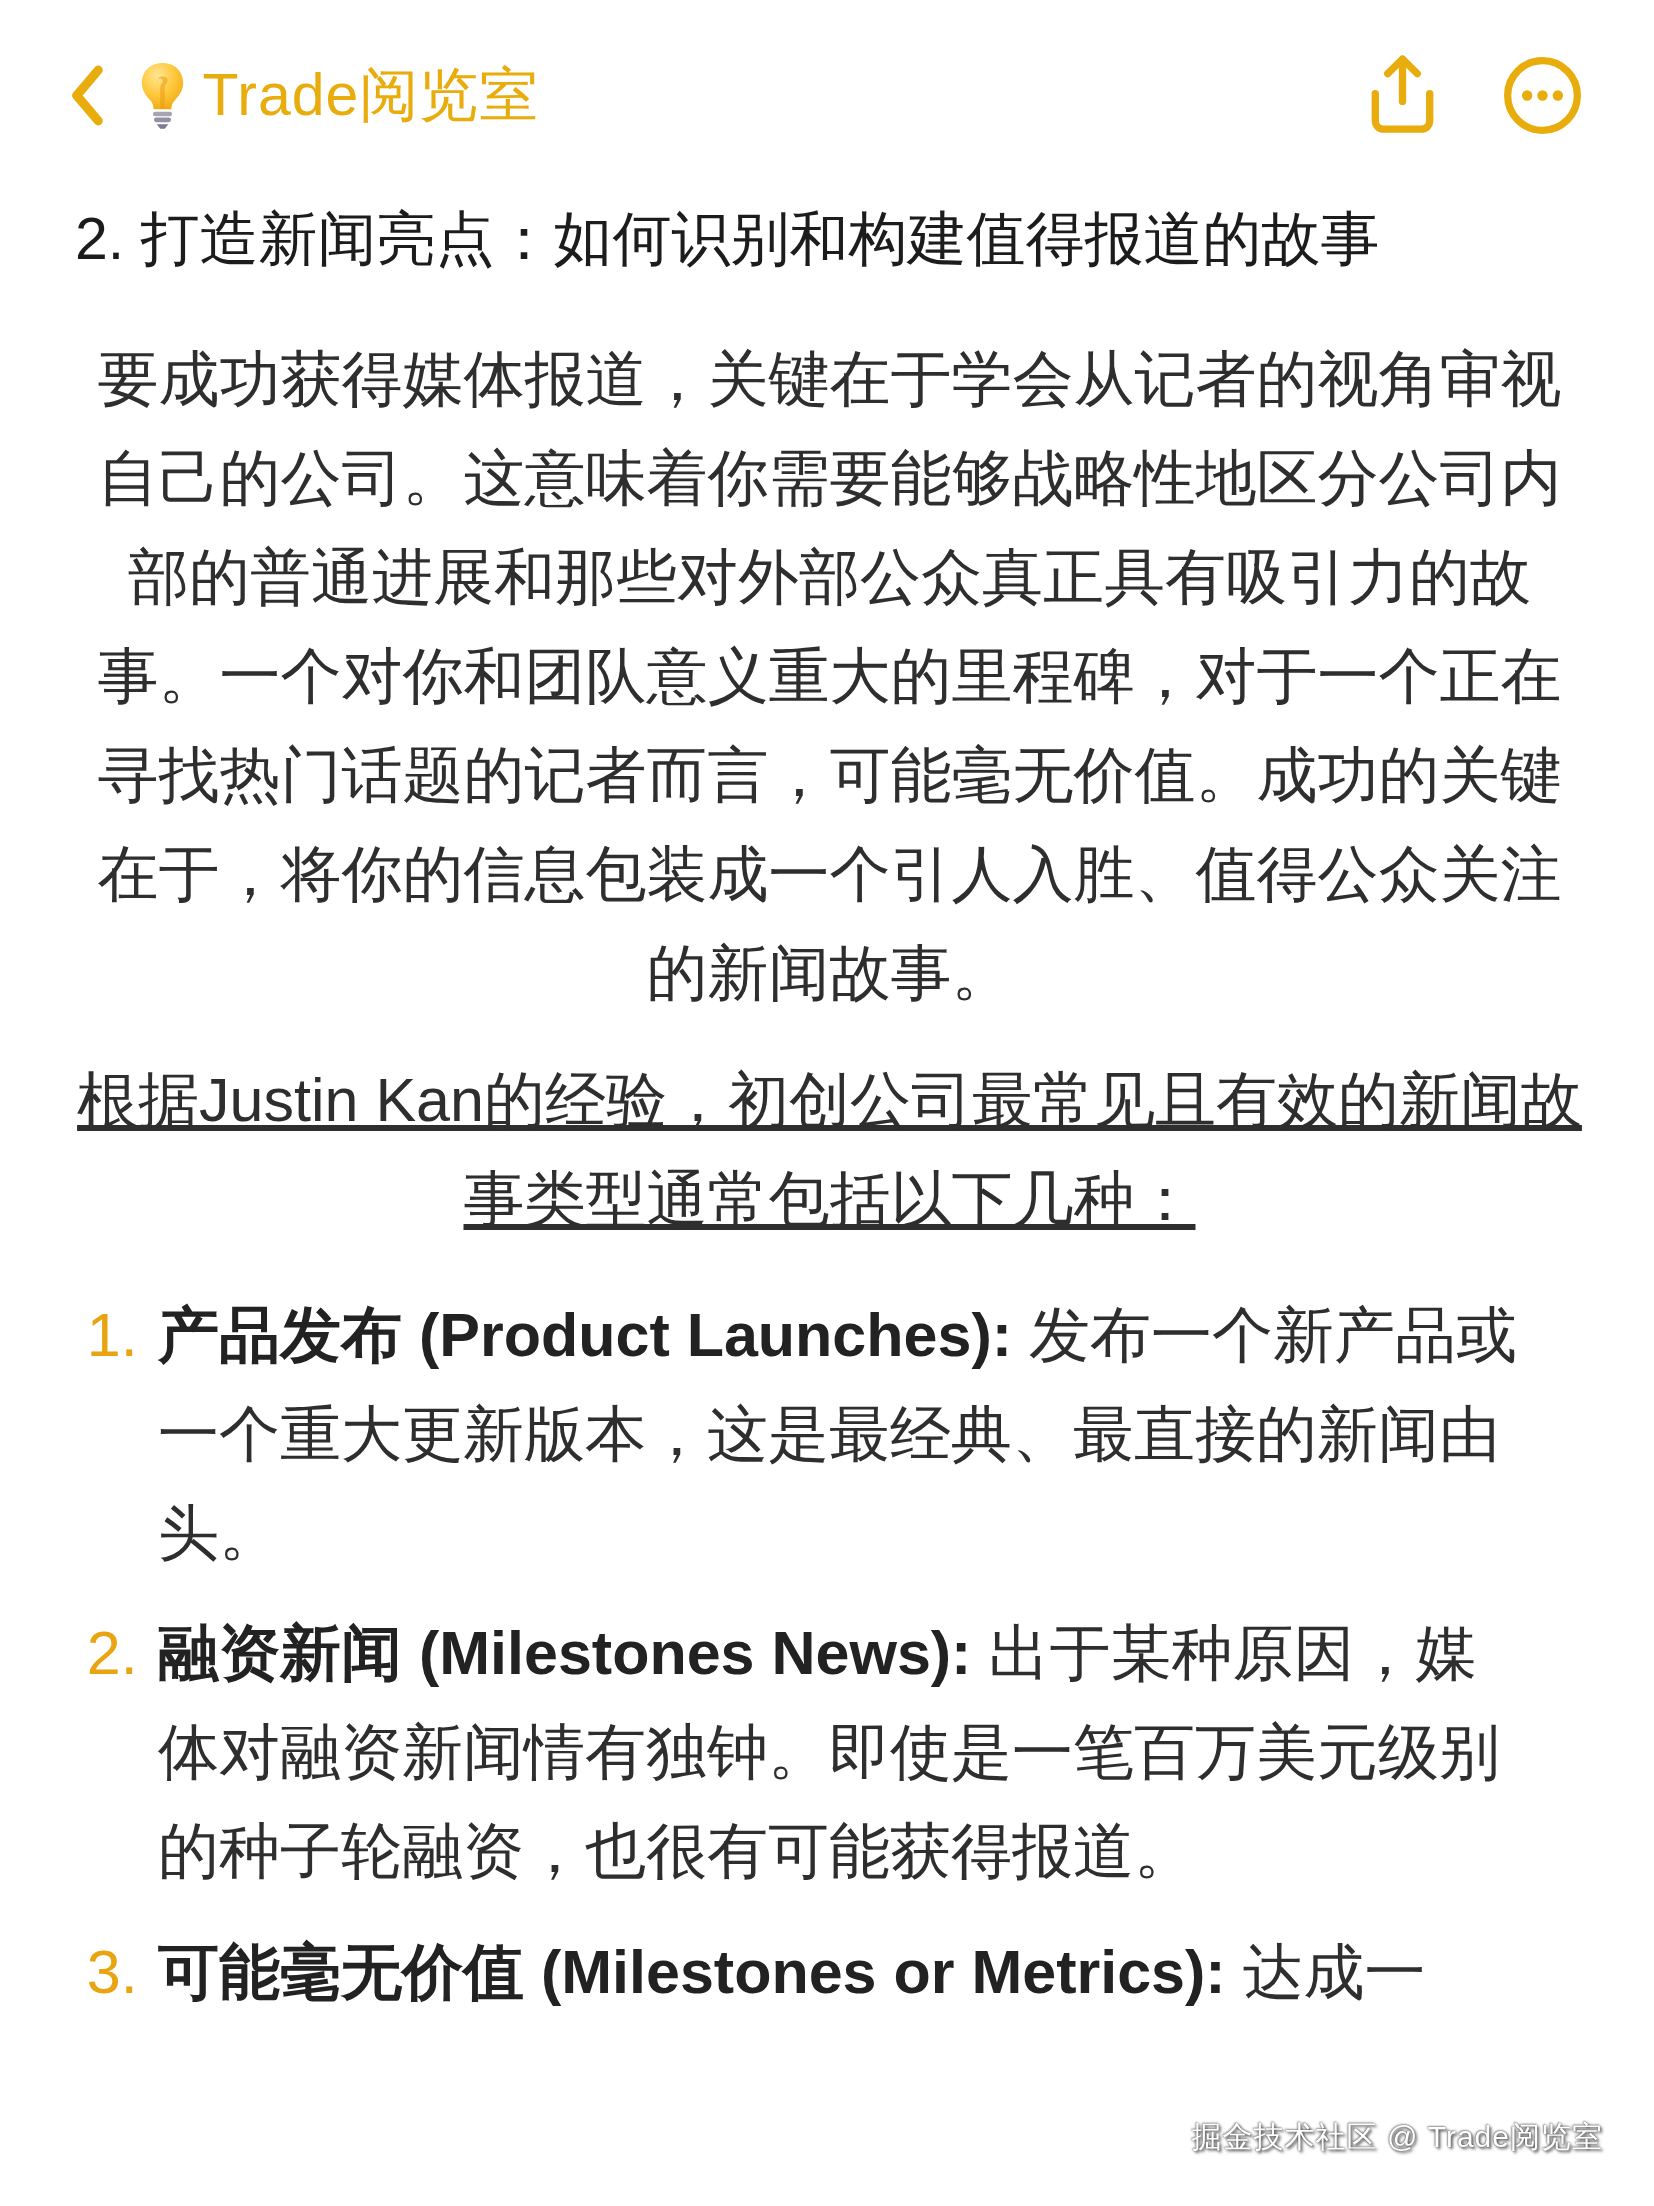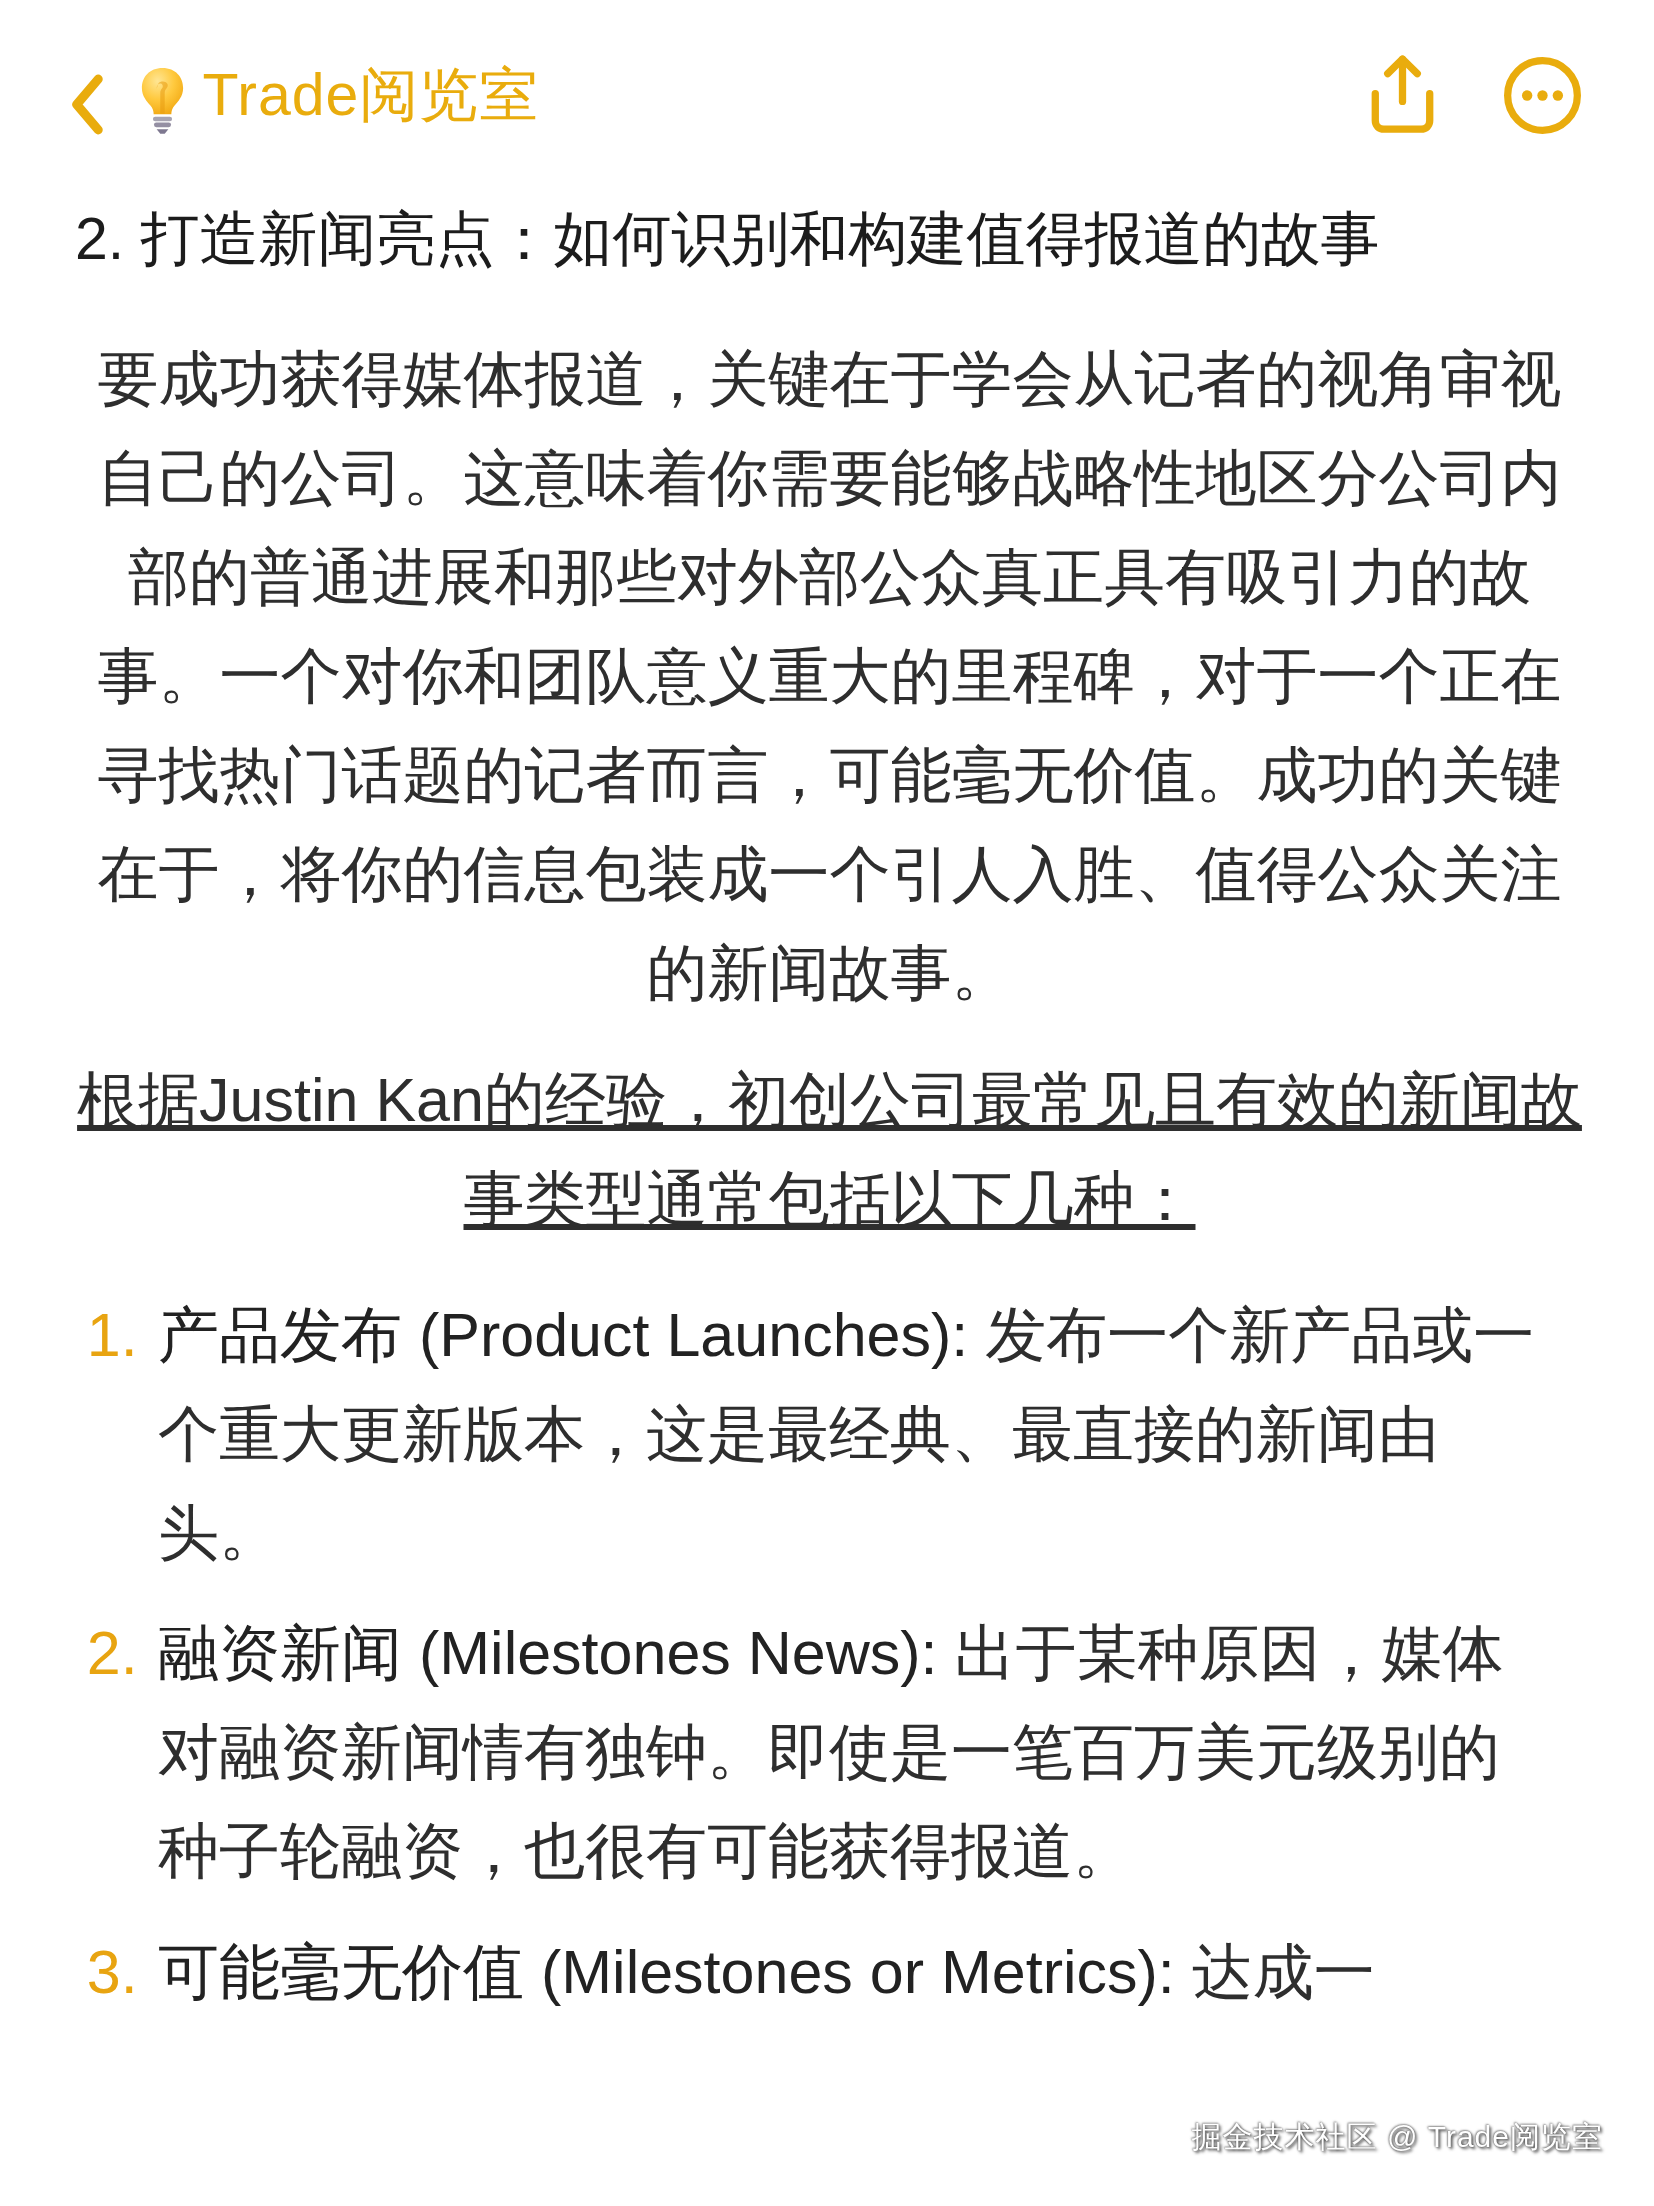--- a/index.html
+++ b/index.html
@@ -10,21 +10,21 @@
     font-family: "Liberation Sans", sans-serif;
     overflow: hidden;
     color: #2e2e2e;
   }
   .nav {
     display: flex;
     justify-content: space-between;
     align-items: center;
     padding: 53px 71px 0 65px;
   }
-  .nav-left { display: flex; align-items: flex-end; }
+  .nav-left { display: flex; align-items: center; }
   .nav-right { display: flex; align-items: center; gap: 63px; }
   .back-btn { display: flex; align-items: center; cursor: pointer; }
   .bulb { margin-left: 27.6px; margin-right: 13.8px; display: flex; align-items: center; }
   .nav-title {
     color: #e9ac0d;
     font-size: 59px;
     font-weight: 500;
     letter-spacing: 1px;
     white-space: nowrap;
   }
@@ -56,21 +56,21 @@
     color: #2e2e2e;
   }
   ol.story-list li + li { margin-top: 21.7px; }
   .li-num {
     position: absolute;
     left: 11.8px;
     top: 0;
     color: #e8a411;
     font-size: 61px;
   }
-  .li-bold { font-weight: 400; color: #222222; }
+  .li-bold { font-weight: 700; color: #222222; }
 
   .watermark {
     position: absolute;
     right: 52px;
     bottom: 49px;
     font-size: 30px;
     color: #ffffff;
     letter-spacing: 1px;
     text-shadow: 0 0 2px rgba(70,70,70,0.95), 2px 2px 3px rgba(60,60,60,0.85), -1px -1px 2px rgba(120,120,120,0.5);
     white-space: nowrap;

